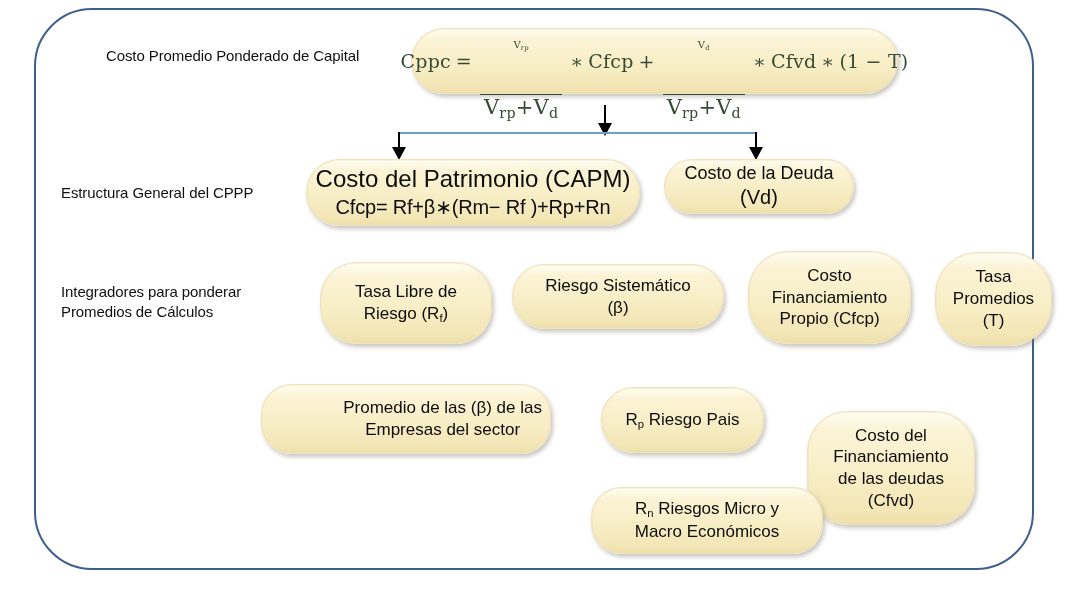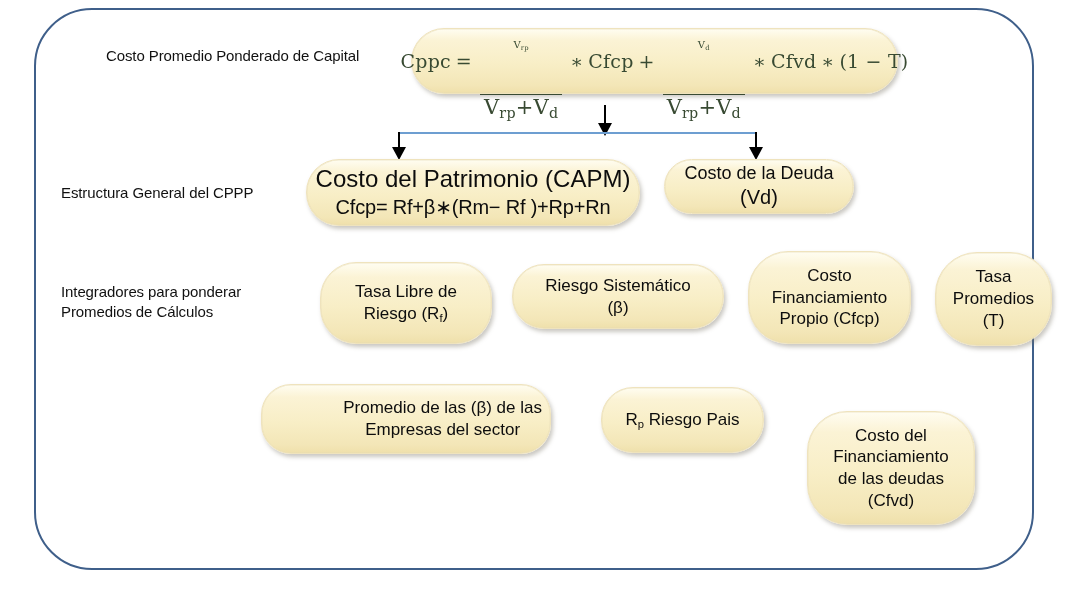--- a/index.html
+++ b/index.html
@@ -238,14 +238,17 @@
 
   <div class="node node-rp">
     <span><span>R</span><small class="sub">p</small><span> Riesgo Pais</span></span>
   </div>
 
   <div class="node node-cfvd">
     <span><span>Costo del</span><br><span>Financiamiento</span><br><span>de las deudas</span><br><span>(Cfvd)</span></span>
   </div>
 
 
+  <div class="node node-rn">
+    <span><span>R</span><small class="sub">n</small><span> Riesgos Micro y</span><br><span>Macro Económicos</span></span>
+  </div>
 
 </div>
 
 </body></html>

